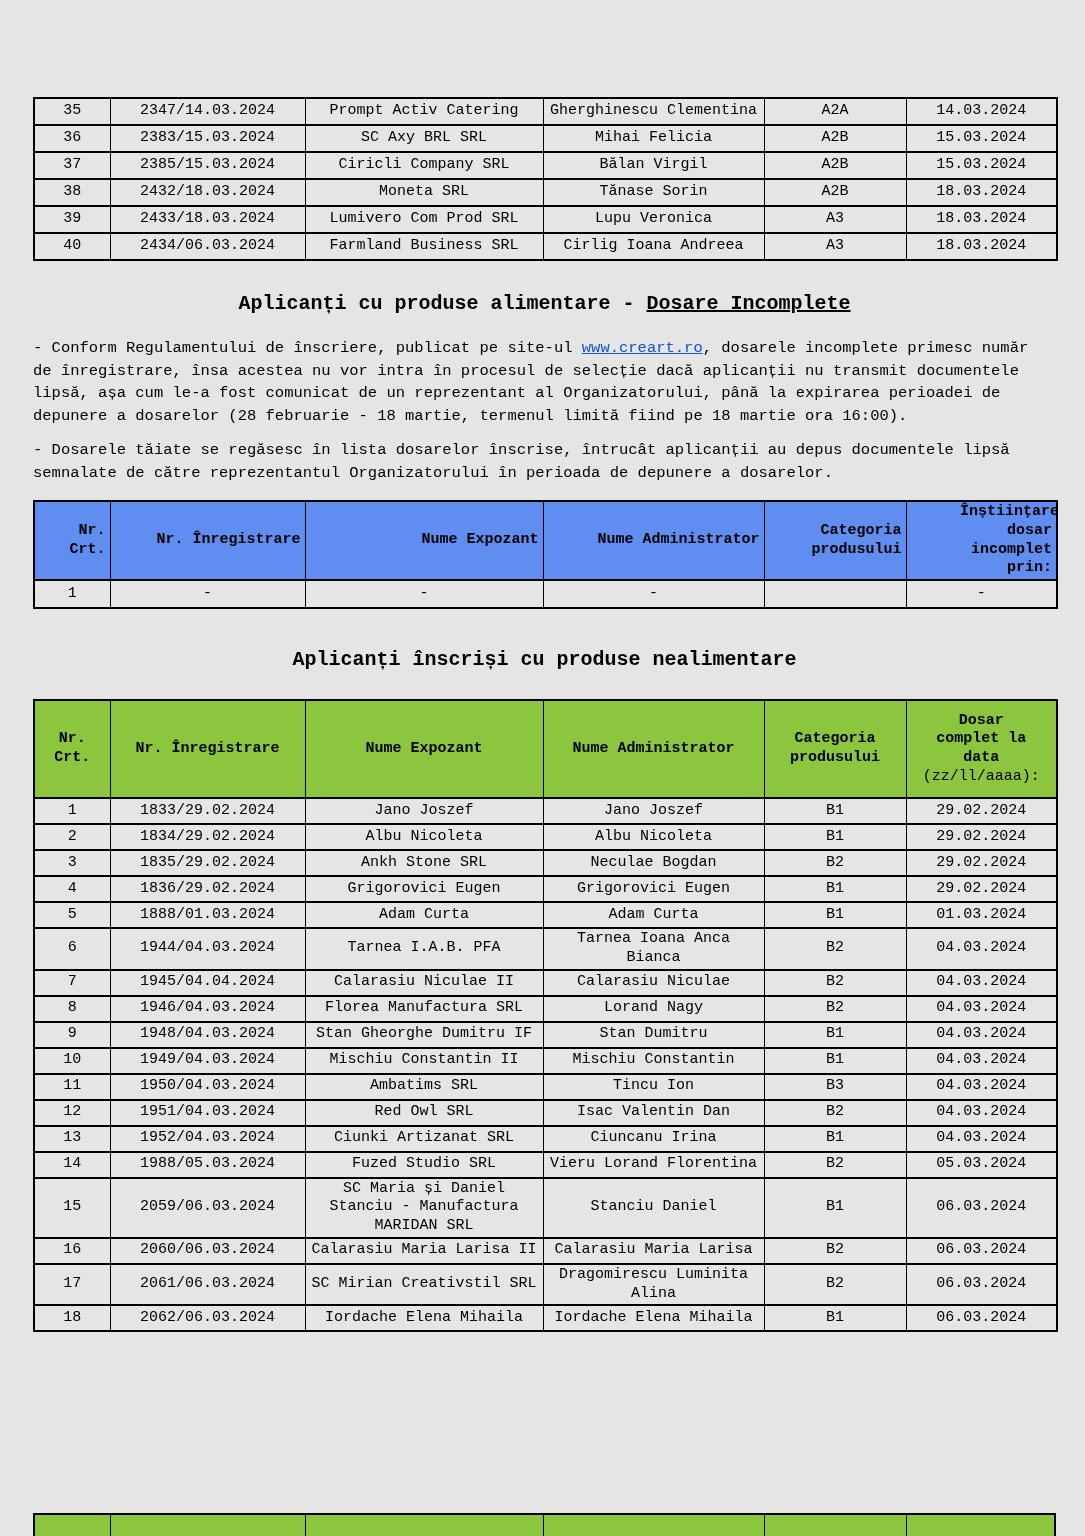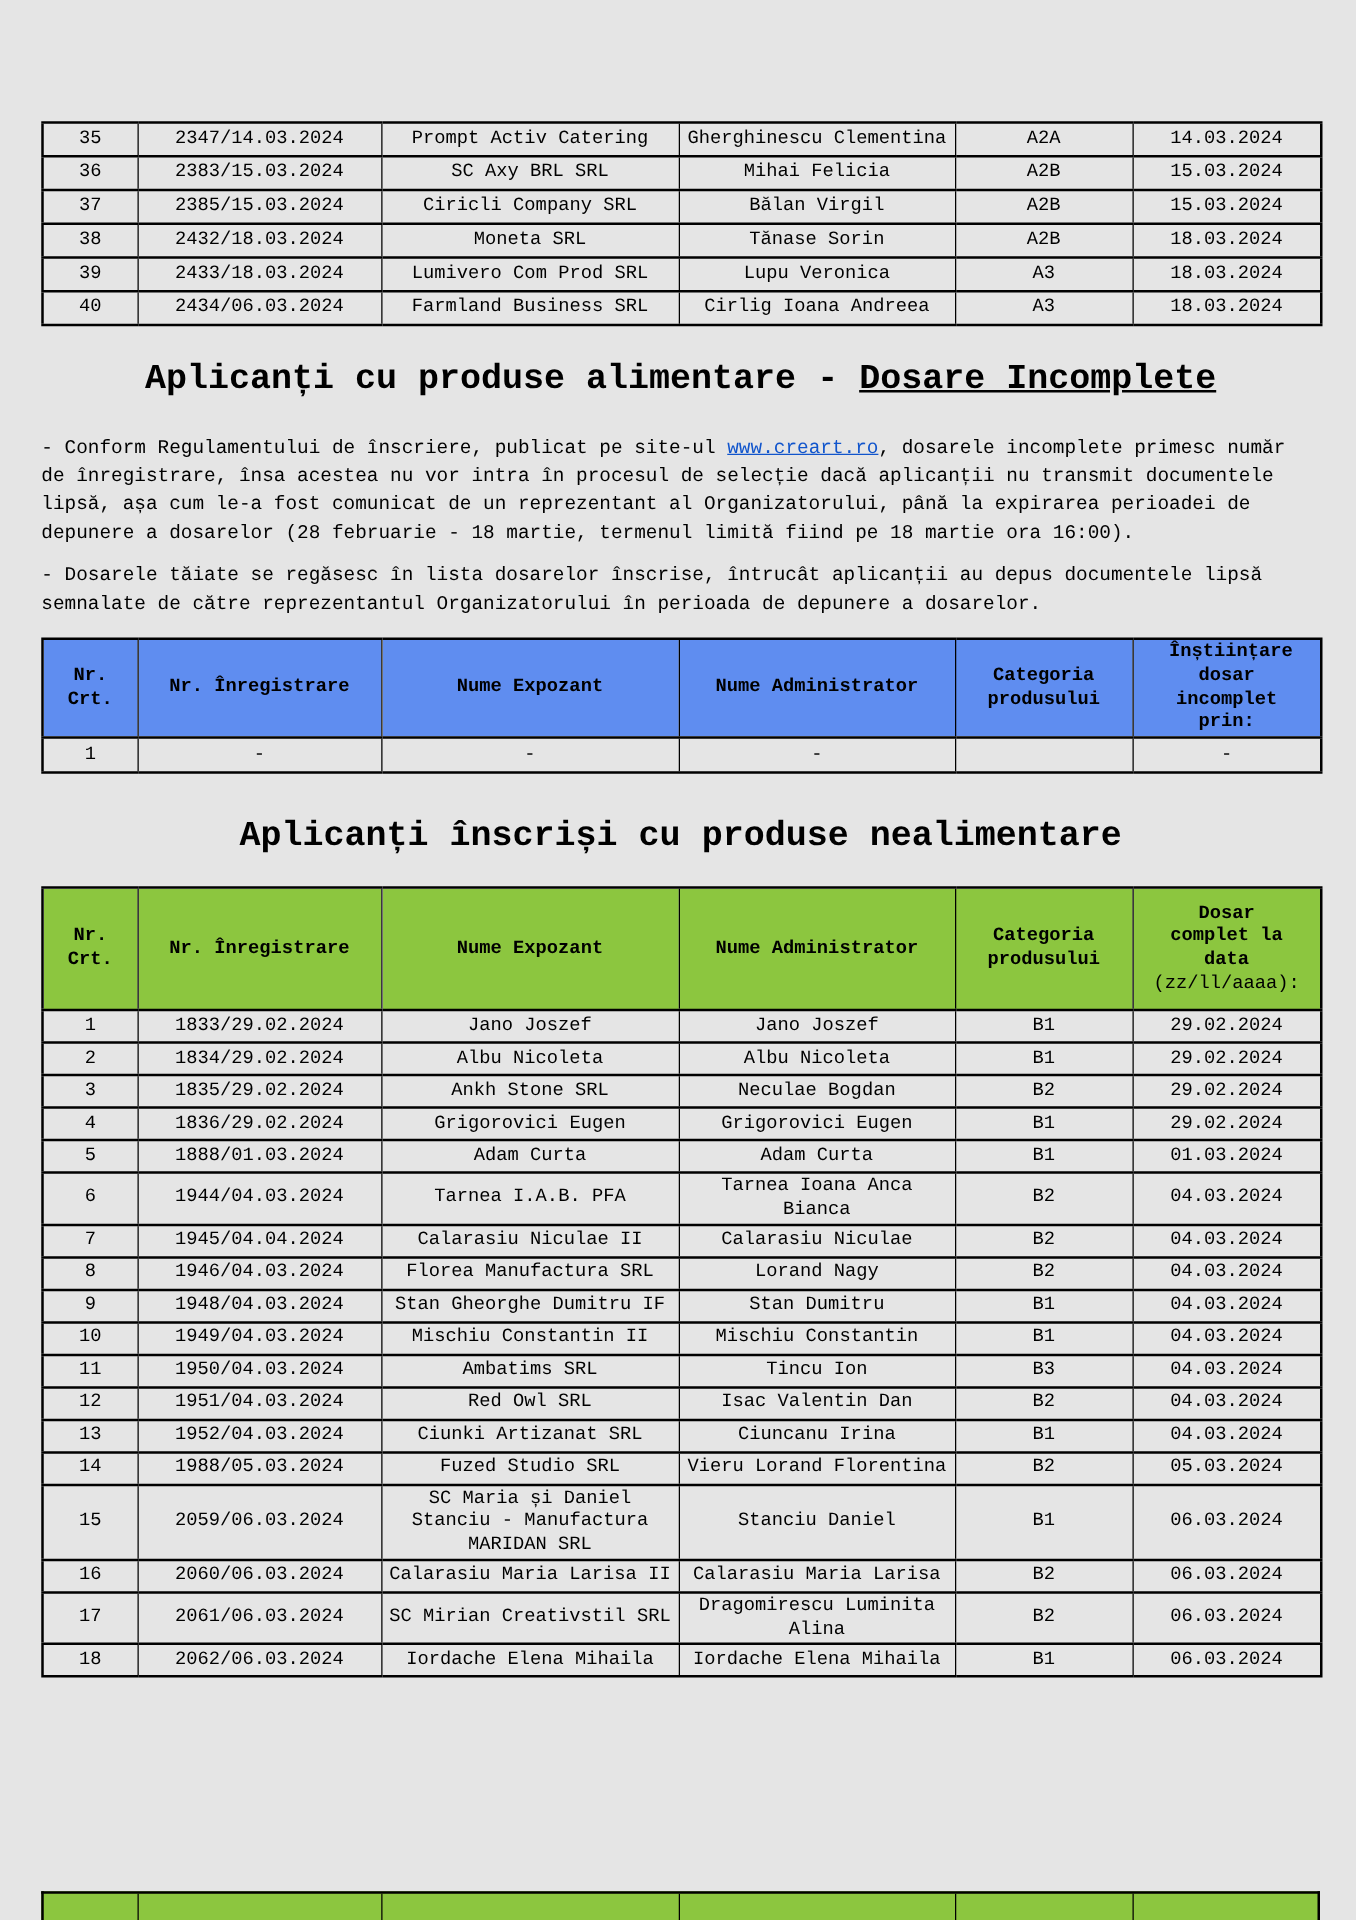--- a/index.html
+++ b/index.html
@@ -38,35 +38,36 @@
   .c2 { width: 238px; }
   .c3 { width: 221px; }
   .c4 { width: 142px; }
   .c5 { width: 151px; margin-top: 42px; }
 
   #table-food-continued { margin-top: 97px; }
 
   .section-heading {
     margin-top: 30px;
     text-align: center;
-    font-size: 28px;
+    font-size: 20px;
     font-weight: bold;
     line-height: 26px;
   }
   .underlined { text-decoration: underline; }
 
-  .note { margin-top: 30px; font-size: 15.5px; line-height: 22.5px; text-align: left; }
+  .note { margin-top: 20px; font-size: 15.5px; line-height: 22.5px; text-align: left; }
   .note.second { margin-top: 12px; }
   .note a { color: #1155cc; text-decoration: underline; }
 
   #table-incomplete { margin-top: 16px; }
   #table-incomplete th {
     background: #5f8df0;
     height: 70px;
     font-weight: bold;
+    text-align: right;
   }
   #table-incomplete td { height: 28px; }
 
   #heading-nonfood { margin-top: 38px; }
 
   #table-nonfood { margin-top: 26px; }
   #table-nonfood th {
     background: #8cc63f;
     height: 98px;
     font-weight: bold;

